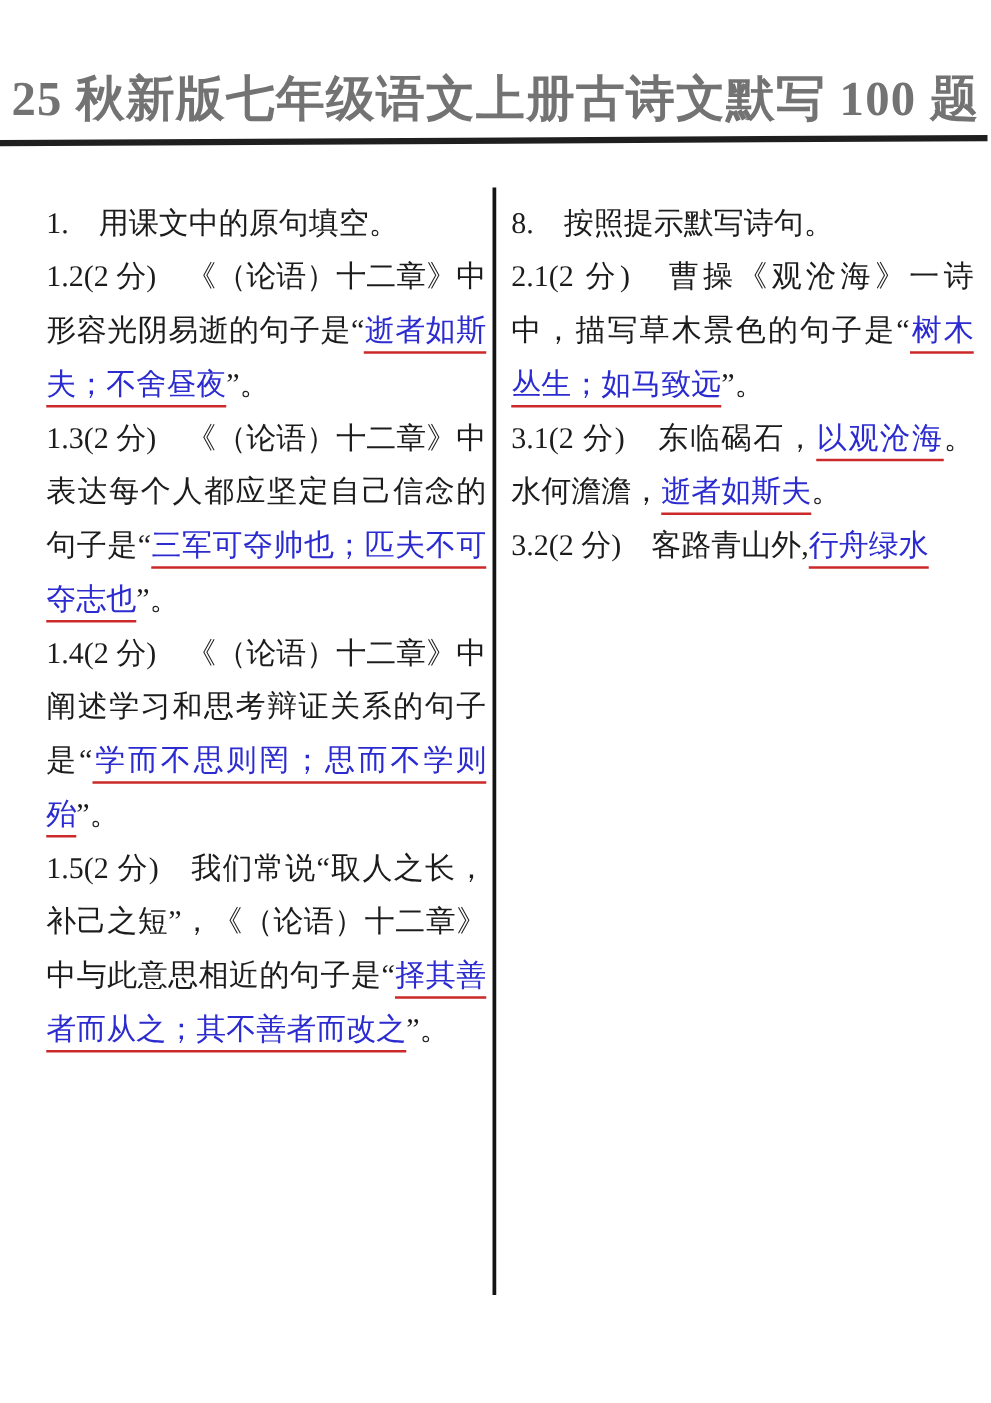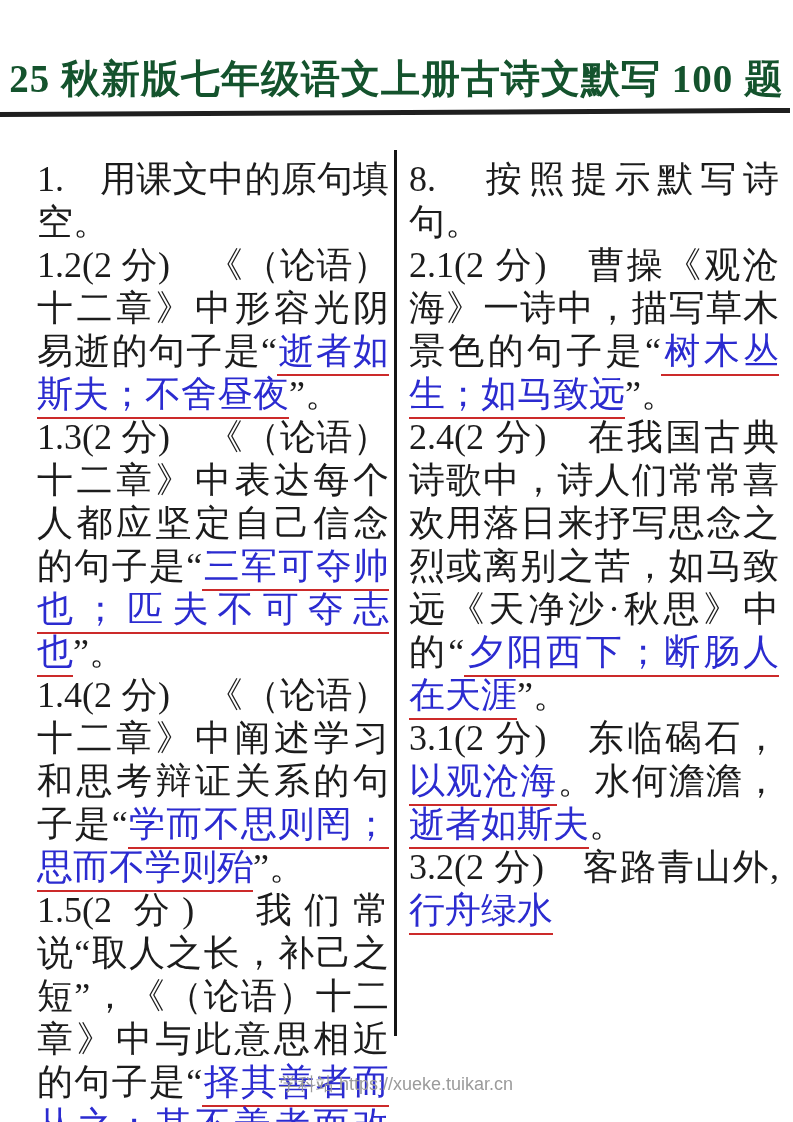--- a/index.html
+++ b/index.html
@@ -12,21 +12,21 @@
     font-family: "Liberation Serif", "DejaVu Serif", serif;
   }
   .title {
     position: absolute;
     top: 52px;
     left: 0;
     width: 100%;
     text-align: center;
     font-size: 39px;
     font-weight: bold;
-    color: #14532d;
+    color: #737373;
     letter-spacing: 1px;
     white-space: nowrap;
   }
   .rule {
     position: absolute;
     top: 110px;
     left: 0;
     width: 790px;
     height: 5px;
     background: #1f1f1f;
@@ -41,21 +41,21 @@
   .divider {
     position: absolute;
     left: 394px;
     top: 150px;
     width: 3px;
     height: 886px;
     background: #141414;
   }
   p.q {
     margin: 0;
-    font-size: 36px;
+    font-size: 24px;
     line-height: 43px;
     color: #1c1c1c;
     text-align: justify;
     text-justify: inter-character;
   }
   .ans {
     color: #2b2bd0;
     border-bottom: 2px solid #cc2a2a;
     padding-bottom: 3px;
   }
@@ -81,21 +81,17 @@
       <p class="q"><span>1.　用课文中的原句填空。</span></p>
       <p class="q"><span>1.2(2 分)　《（论语）十二章》中形容光阴易逝的句子是“</span><span class="ans">逝者如斯夫；不舍昼夜</span><span>”。</span></p>
       <p class="q"><span>1.3(2 分)　《（论语）十二章》中表达每个人都应坚定自己信念的句子是“</span><span class="ans">三军可夺帅也；匹夫不可夺志也</span><span>”。</span></p>
       <p class="q"><span>1.4(2 分)　《（论语）十二章》中阐述学习和思考辩证关系的句子是“</span><span class="ans">学而不思则罔；思而不学则殆</span><span>”。</span></p>
       <p class="q"><span>1.5(2 分)　我们常说“取人之长，补己之短”，《（论语）十二章》中与此意思相近的句子是“</span><span class="ans">择其善者而从之；其不善者而改之</span><span>”。</span></p>
     </div>
   <div class="divider"></div>
   <div class="col col-right">
       <p class="q"><span>8.　按照提示默写诗句。</span></p>
       <p class="q"><span>2.1(2 分)　曹操《观沧海》一诗中，描写草木景色的句子是“</span><span class="ans">树木丛生；如马致远</span><span>”。</span></p>
-      <p class="q"><span>2.4(2 分)　在我国古典诗歌中，诗人们常常喜欢用落日来抒写思念之烈或离别之苦，如马致远《天净沙·秋思》中的“</span><span class="ans">夕阳西下；断肠人在天涯</span><span>”。</span></p>
       <p class="q"><span>3.1(2 分)　东临碣石，</span><span class="ans">以观沧海</span><span>。水何澹澹，</span><span class="ans">逝者如斯夫</span><span>。</span></p>
       <p class="q"><span>3.2(2 分)　客路青山外,</span><span class="ans">行舟绿水</span></p>
     </div>
 
-  <div class="footer">
-    <span>学科站 https://xueke.tuikar.cn</span>
-  </div>
 </div>
 
 </body></html>

